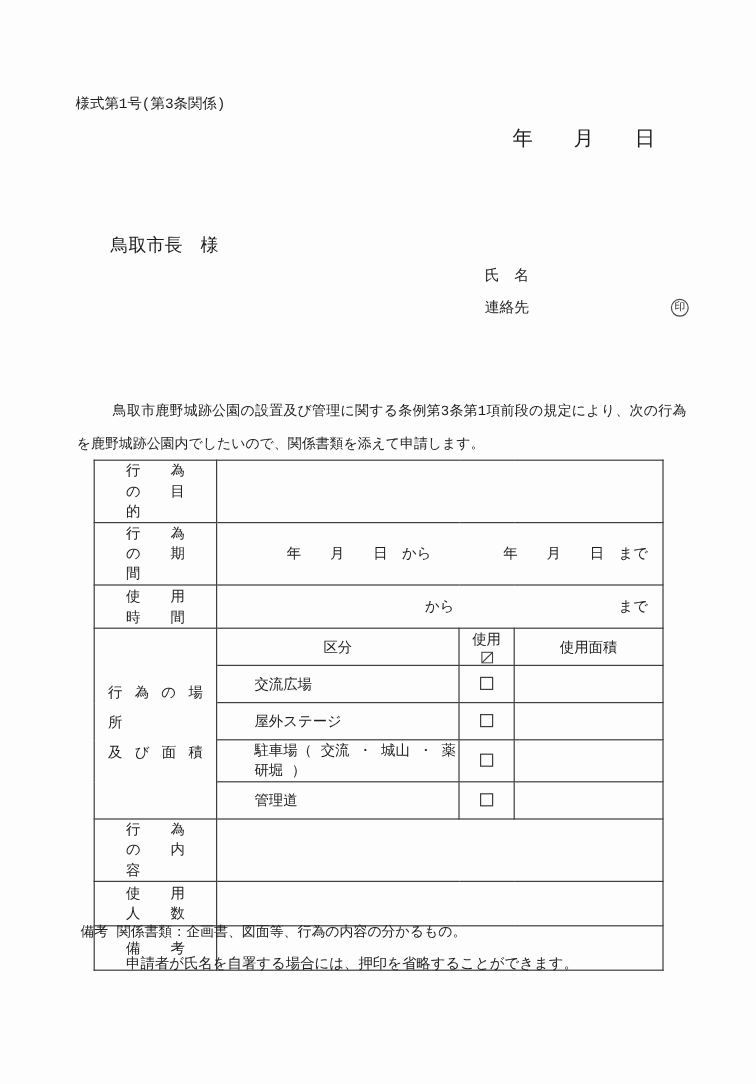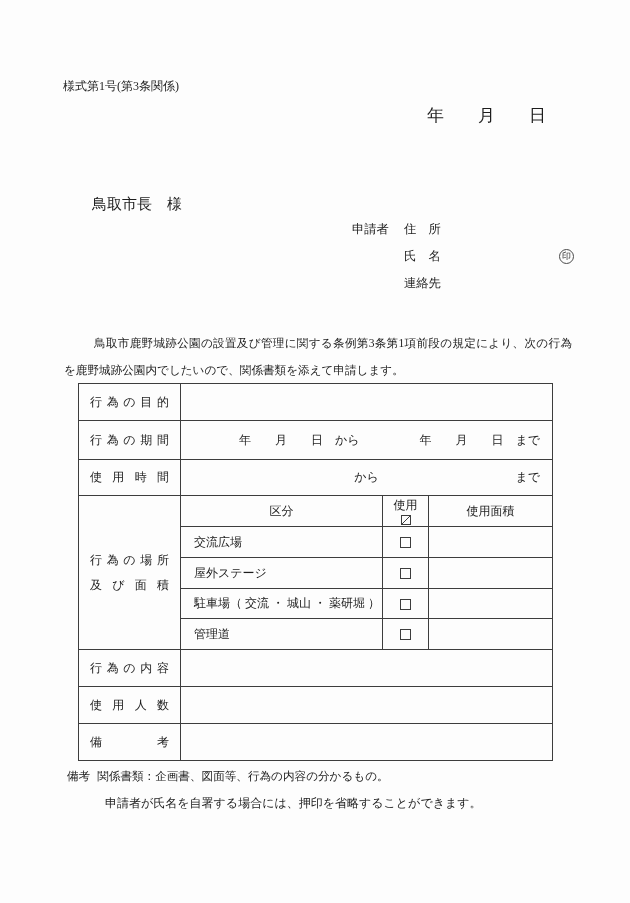--- a/index.html
+++ b/index.html
@@ -4,21 +4,21 @@
 <style>
   * { margin: 0; padding: 0; box-sizing: border-box; }
   html, body { background: #ffffff; }
   .page {
     position: relative;
     width: 630px;
     height: 903px;
     margin: 0 auto;
     background: #fdfdfd;
     color: #1d1d1d;
-    font-family: Liberation Serif, serif;
+    font-family: Liberation Mono, monospace;
     overflow: hidden;
   }
   .abs { position: absolute; }
 
   .form-number { left: 63px; top: 78px; font-size: 12px; }
   .date-line   { right: 84px; top: 104px; font-size: 17px; margin-left: 20px; }
   .doc-title   { left: 0; right: 0; top: 135px; text-align: center; font-size: 12.5px; letter-spacing: 0.5px; }
   .addressee   { left: 92px; top: 195px; font-size: 15px; }
 
   .applicant { left: 352px; top: 221px; font-size: 12.3px; }
@@ -42,31 +42,31 @@
 
   table.form {
     position: absolute; left: 78px; top: 383px;
     width: 474px;
     border-collapse: collapse; table-layout: fixed;
     font-size: 12px;
     color: #1d1d1d;
   }
   table.form td { border: 1px solid #3d3d3d; vertical-align: middle; overflow: hidden; }
 
-  .lbl { padding: 0 11px; text-align: justify; text-align-last: justify; }
+  .lbl { padding: 0 26px; text-align: justify; text-align-last: justify; }
   .place-lbl { padding: 0 11px; }
   .place-lbl div { text-align: justify; text-align-last: justify; line-height: 25px; }
 
   .period-flex { display: flex; justify-content: space-between; padding: 0 12px 0 58px; }
   .time-wrap { position: relative; text-align: center; }
   .time-to { position: absolute; right: 12px; top: 0; }
 
   .subhead { text-align: center; }
   .use-head { display: inline-flex; align-items: center; gap: 1px; flex-direction: column; }
-  .placename { padding-left: 13px; }
+  .placename { padding-left: 31px; }
   .cbcell { text-align: center; }
   .cb {
     display: inline-block; width: 11px; height: 11px;
     border: 1px solid #3d3d3d; vertical-align: middle;
     background: #fdfdfd;
   }
 
   .note1 { left: 67px; top: 769px; font-size: 11.6px; display: flex; gap: 7px; }
   .note2 { left: 105px; top: 795px; font-size: 12px; }
 
@@ -87,24 +87,20 @@
 
   <div class="abs form-number">様式第1号(第3条関係)</div>
 
   <div class="abs date-line">年　　月　　日</div>
 
 
   <div class="abs addressee">鳥取市長　様</div>
 
   <div class="abs applicant">
     <div class="app-row">
-      <span class="app-label">申請者</span>
-      <span>住　所</span>
-    </div>
-    <div class="app-row">
       <span class="app-label"></span>
       <span>氏　名</span>
     </div>
     <div class="app-row">
       <span class="app-label"></span>
       <span>連絡先</span>
     </div>
   </div>
 
   <div class="abs seal">印</div>

